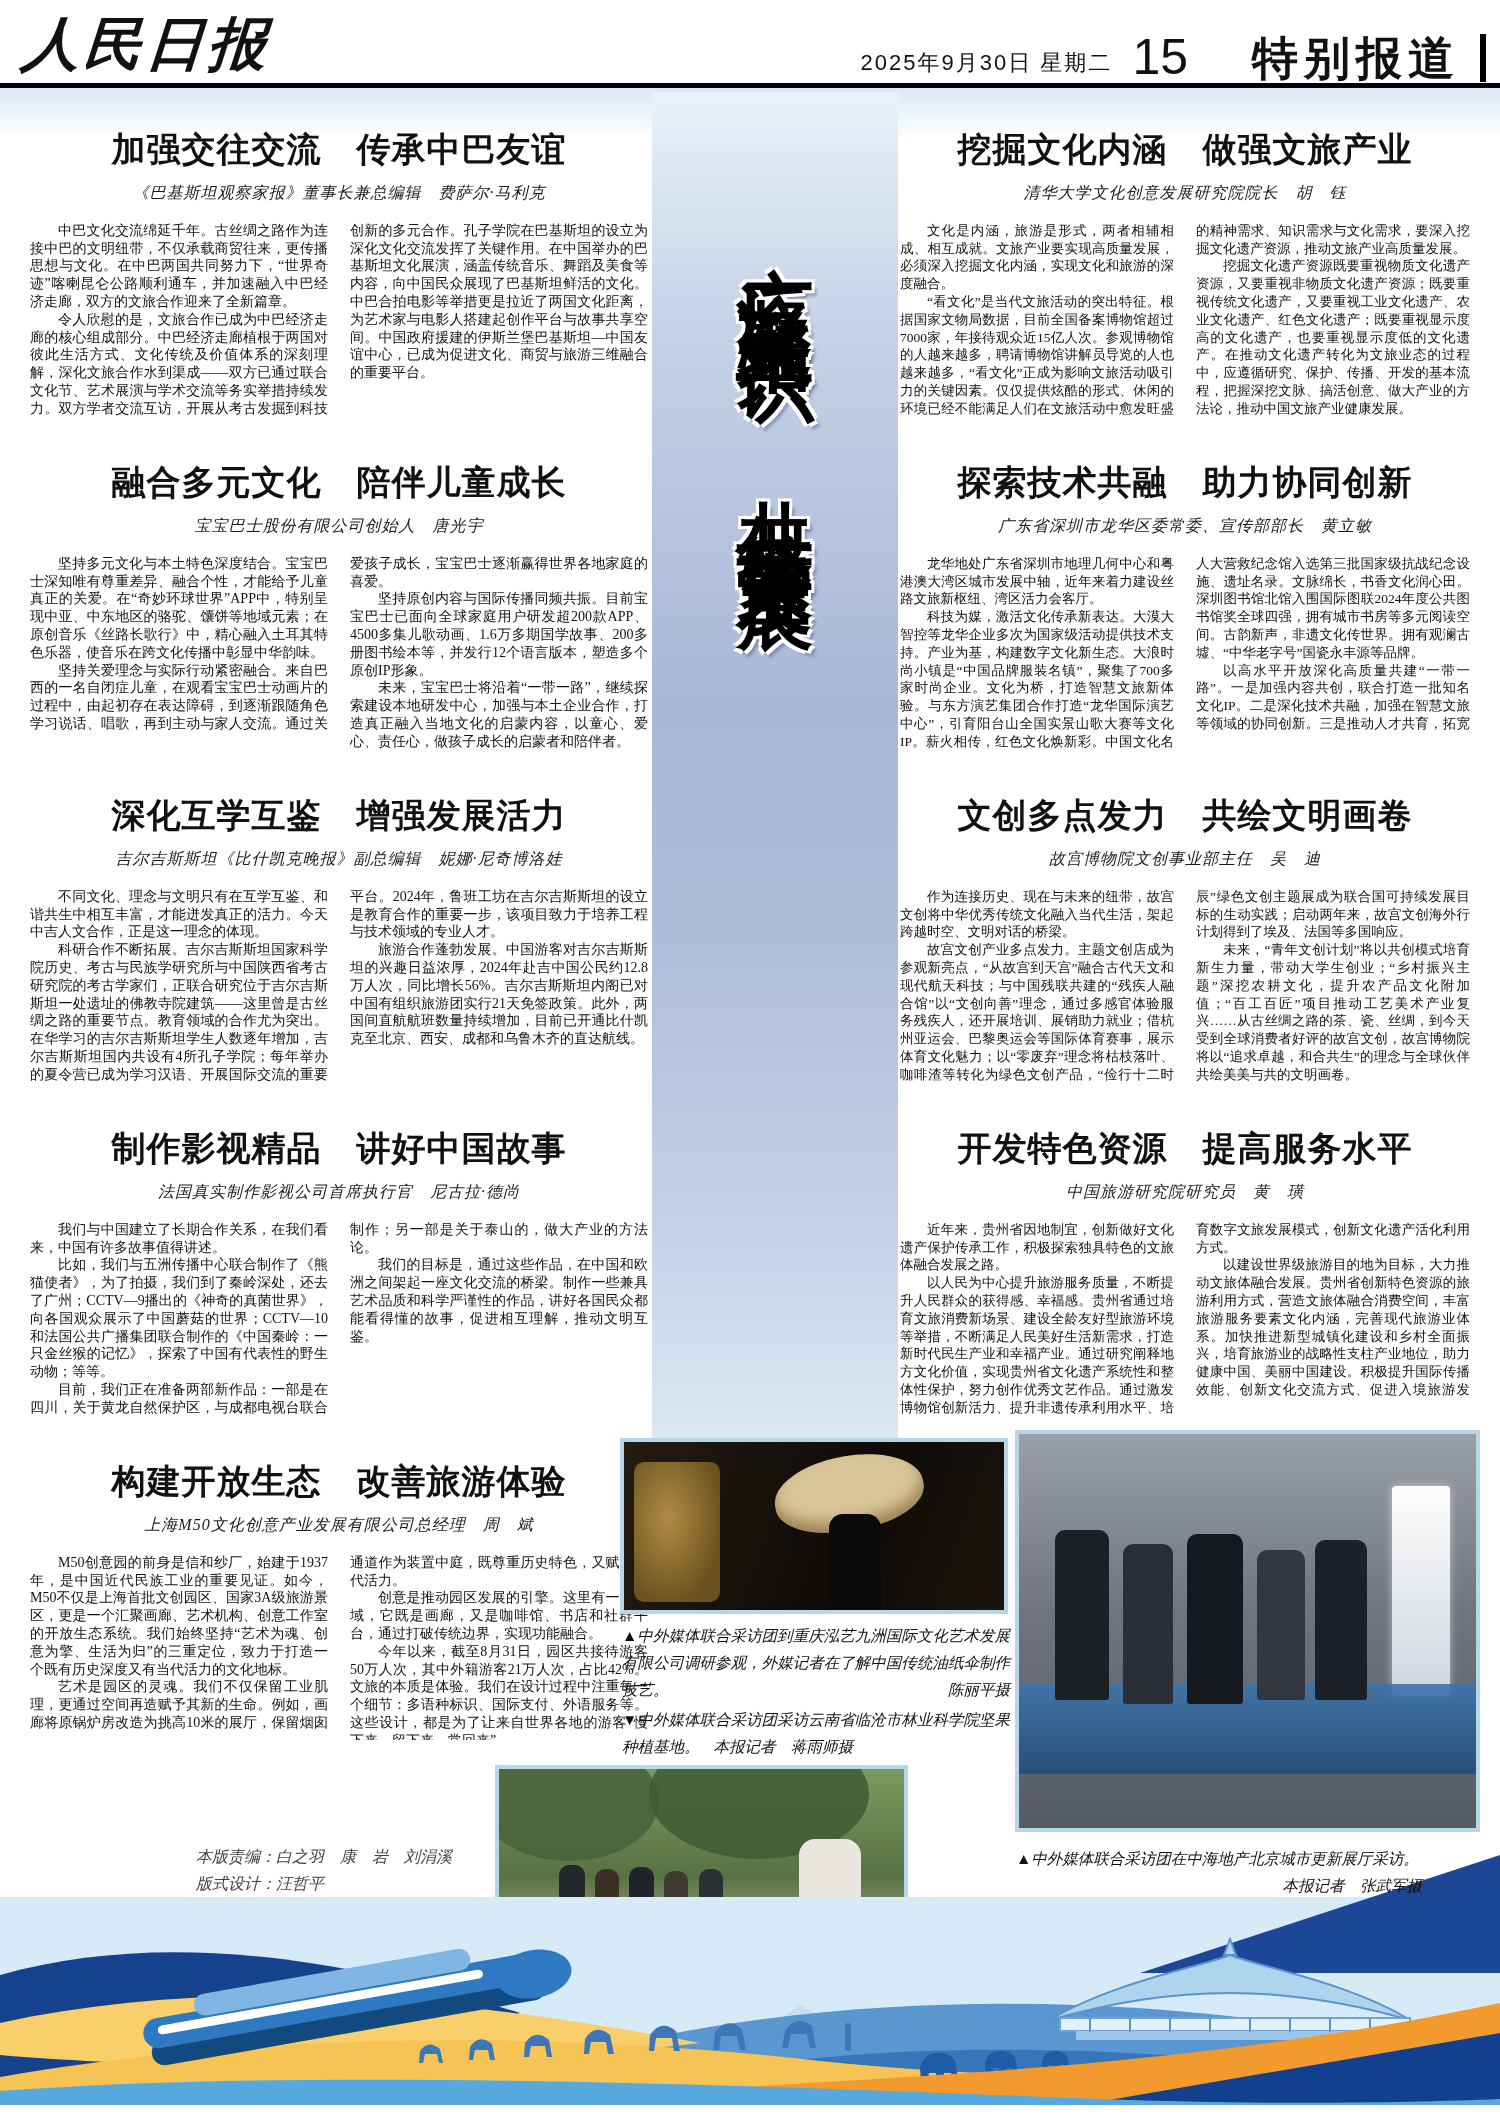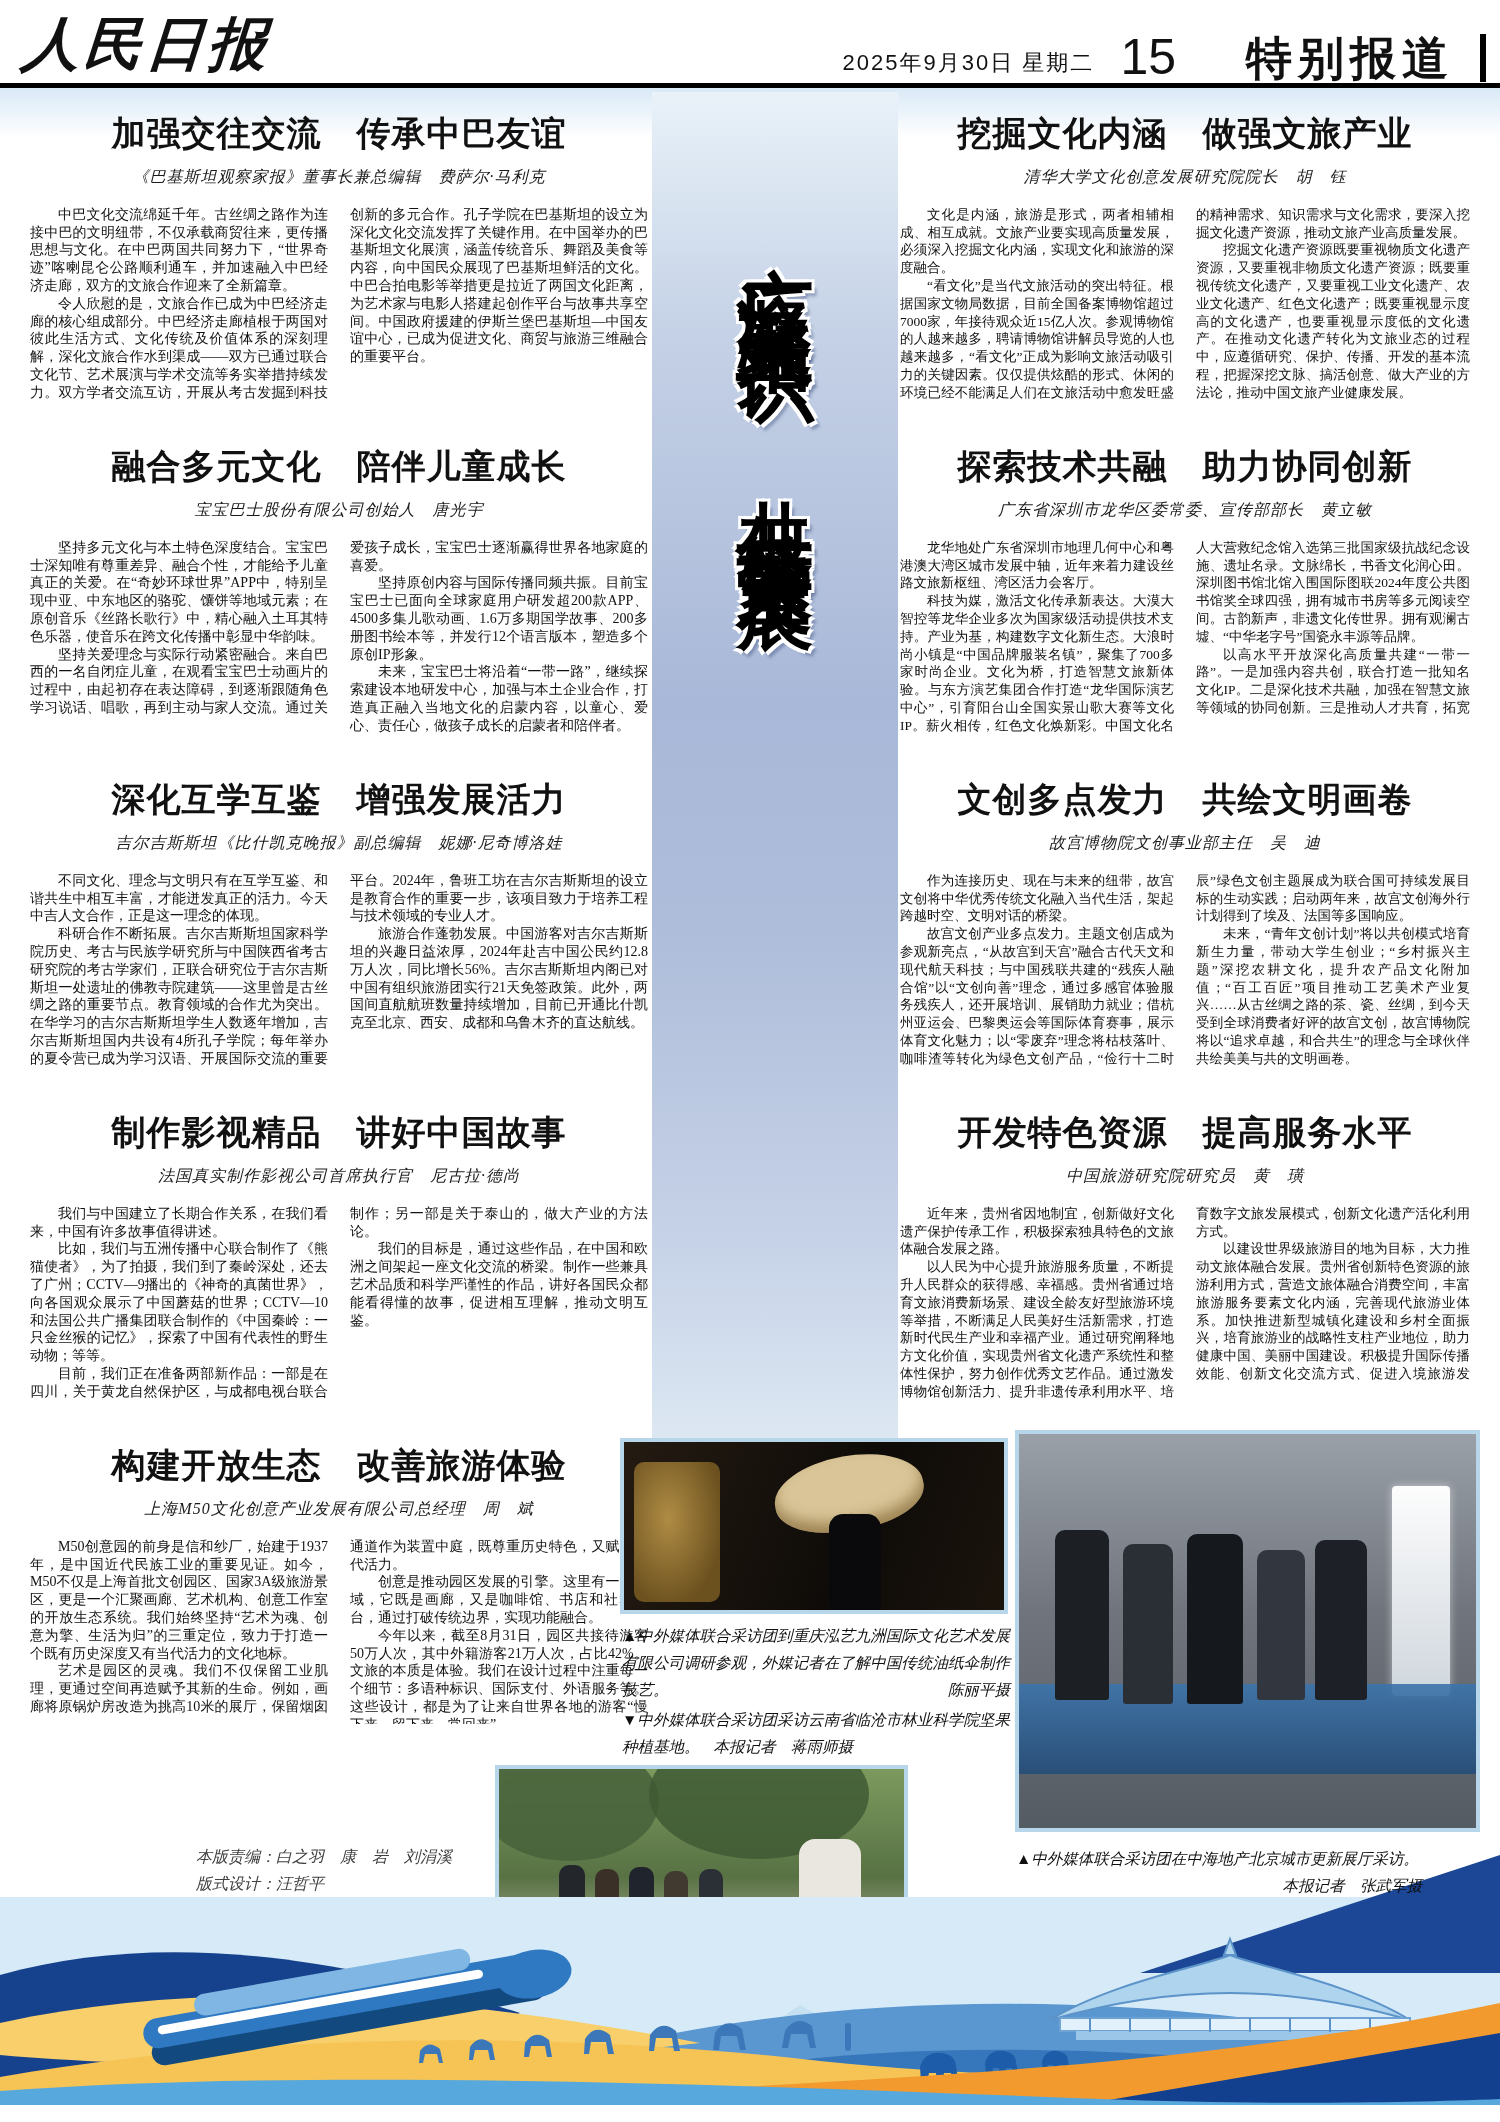--- a/index.html
+++ b/index.html
@@ -2,29 +2,29 @@
 <html><head>
 <meta charset="utf-8">
 <style>
   html,body{margin:0;padding:0;background:#e8e8e8;}
   .page{position:relative;width:1500px;height:2122px;background:#fff;margin:0 auto;overflow:hidden;
         font-family:"Liberation Serif","DejaVu Serif",serif;color:#111;}
   
   .header{position:absolute;left:0;top:0;width:1500px;height:88px;border-bottom:5px solid #000;box-sizing:border-box;}
   .masthead{position:absolute;left:22px;top:6px;font-size:58px;font-weight:900;letter-spacing:4px;
             font-style:italic;transform:skewX(-4deg);}
-  .hdr-right{position:absolute;right:14px;top:0;height:82px;display:flex;align-items:flex-end;gap:26px;padding-bottom:8px;}
+  .hdr-right{position:absolute;right:14px;top:0;height:82px;display:flex;align-items:flex-end;gap:20px;padding-bottom:8px;}
   .hdr-date{font-size:22px;letter-spacing:2px;padding-bottom:4px;font-family:"Liberation Sans",sans-serif;}
   .hdr-pageno{font-size:50px;font-weight:400;line-height:1;font-family:"Liberation Sans",sans-serif;}
   .hdr-section{font-size:46px;font-weight:900;letter-spacing:6px;line-height:1;margin-left:44px;}
   .hdr-bar{width:6px;height:48px;background:#000;}
   
   .content-top-tint{position:absolute;left:0;top:88px;width:1500px;height:50px;
       background:linear-gradient(#d9e9f6,rgba(255,255,255,0));pointer-events:none;}
-  .col{position:absolute;top:92px;}
+  .col{position:absolute;top:108px;}
   .col-left{left:30px;width:618px;}
   .col-right{left:900px;width:570px;}
   .article{height:333px;box-sizing:border-box;padding-top:22px;overflow:hidden;}
   .col-left .article:nth-child(5){height:300px;}
   .a-title{margin:0 0 12px;text-align:center;font-size:34px;font-weight:900;letter-spacing:1px;line-height:1.2;}
   .a-byline{margin:0 0 18px;text-align:center;font-size:16px;letter-spacing:1px;color:#1a1a1a;font-style:italic;}
   .a-body{columns:2;column-gap:22px;column-fill:auto;height:202px;overflow:hidden;
           font-size:14px;line-height:17.8px;text-align:justify;}
   .col-right .a-body{font-size:13.5px;}
   .a-body p{margin:0;text-indent:2em;}

